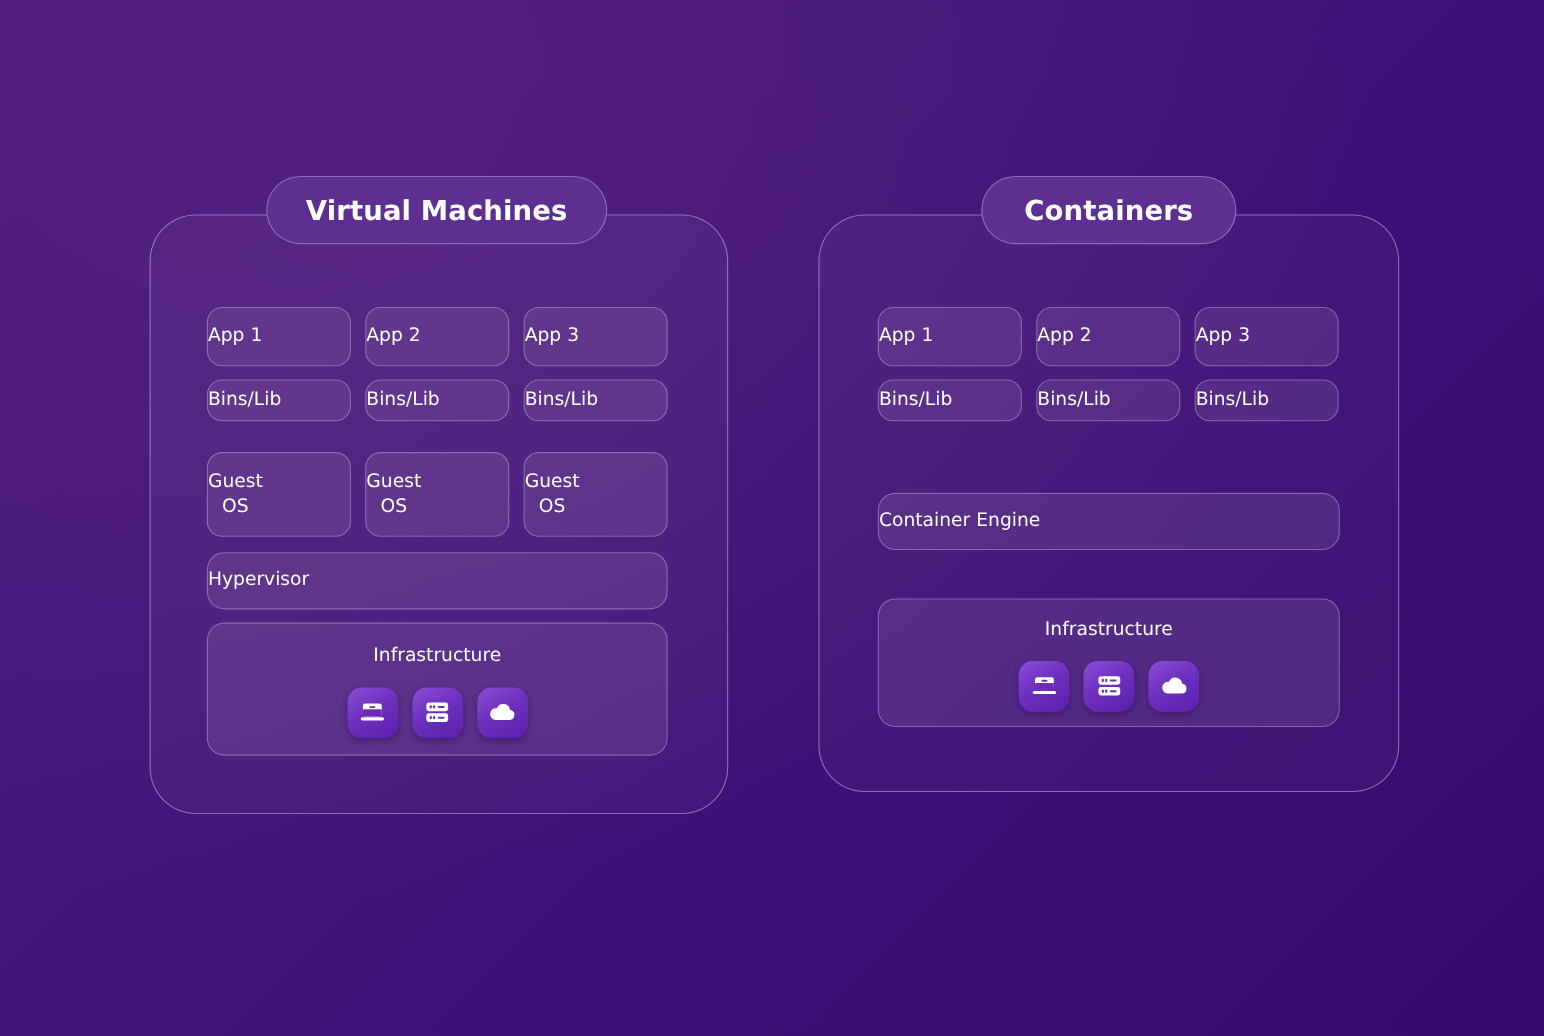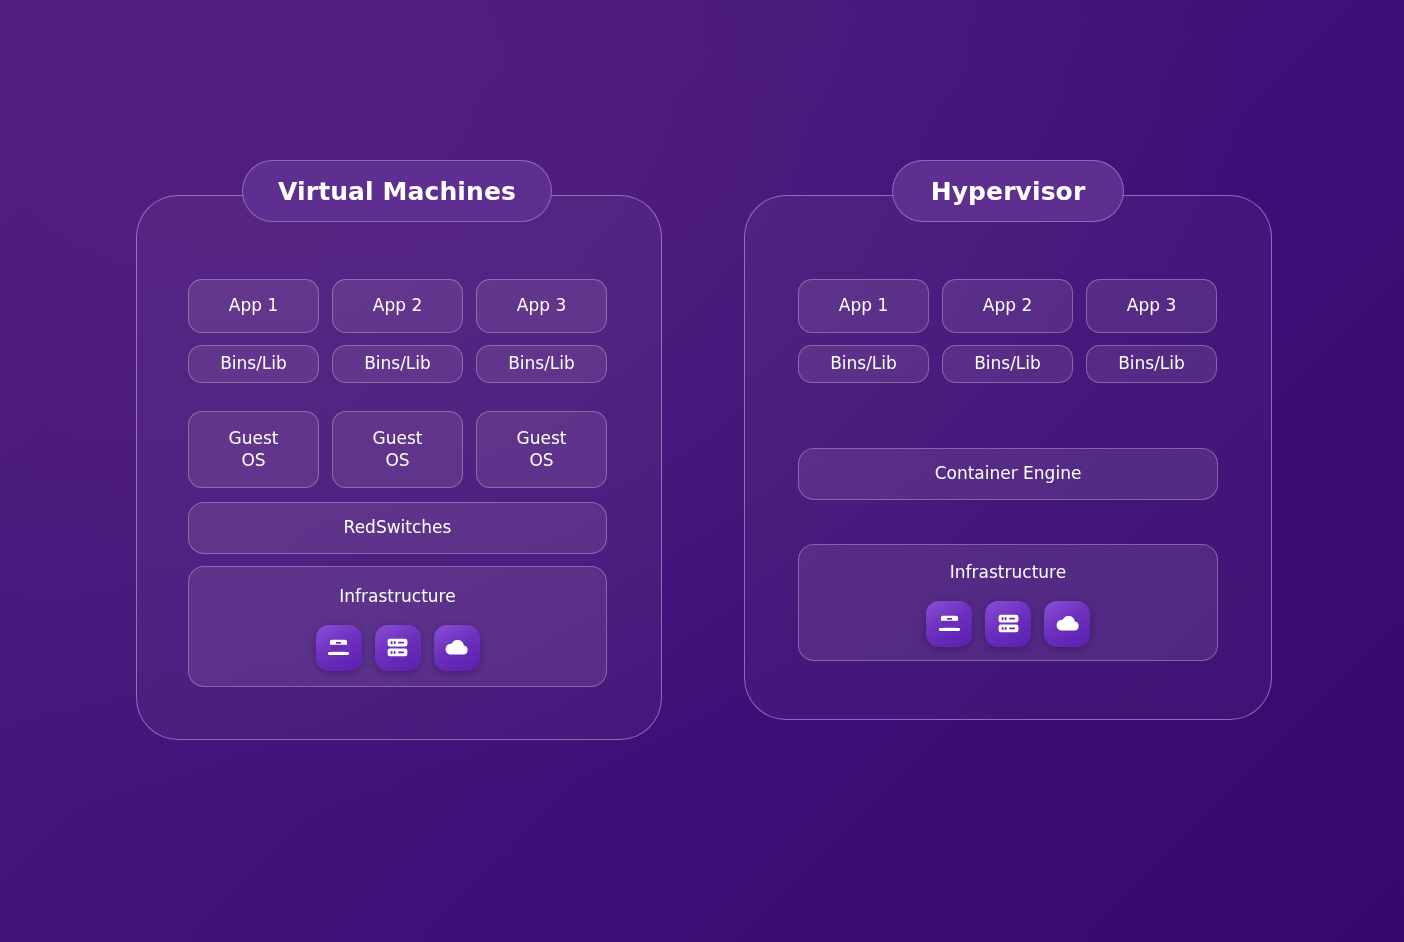--- a/index.html
+++ b/index.html
@@ -41,21 +41,21 @@
   }
   #title-vm { left:242px; top:160px; width:310px; }
   #title-ct { left:892px; top:160px; width:232px; }
 
   
   .box {
     background: rgba(255,255,255,0.085);
     border:1px solid rgba(210,188,233,0.40);
     border-radius:14px;
     color:#ffffff;
-    display:flex; align-items:center; justify-content:center;
+    display:flex; align-items:center; justify-content:flex-start;
     text-align:center;
     font-size:17px;
     font-weight:400;
     line-height:1.28;
     position:absolute;
   }
   .box.wide { border-radius:16px; }
 
   
   
@@ -139,21 +139,21 @@
       <span class="wrap">Guest<br>OS</span>
     </div>
   <div class="box col c2 row-guest">
       <span class="wrap">Guest<br>OS</span>
     </div>
   <div class="box col c3 row-guest">
       <span class="wrap">Guest<br>OS</span>
     </div>
 
   <div class="box wide" id="vm-hypervisor">
-    <span>RedSwitches</span>
+    <span>Hypervisor</span>
   </div>
 
   <div class="box wide" id="vm-infra">
     <div class="infra-label">Infrastructure</div>
     <div class="infra-icons">
 
       <div class="icon-tile">
         <span>
           <svg width="27" height="27" viewBox="0 0 24 24">
             <rect x="4.4" y="5" width="15.2" height="10.4" rx="1.8" fill="#ffffff"></rect>
@@ -186,21 +186,21 @@
           </svg>
         </span>
       </div>
 
     </div>
   </div>
 
   <div class="panel" id="panel-ct"></div>
 
   <div class="title-pill" id="title-ct">
-    <span>Hypervisor</span>
+    <span>Containers</span>
   </div>
 
   <div class="box col r1 row-app">
       <span>App 1</span>
     </div>
   <div class="box col r2 row-app">
       <span>App 2</span>
     </div>
   <div class="box col r3 row-app">
       <span>App 3</span>

